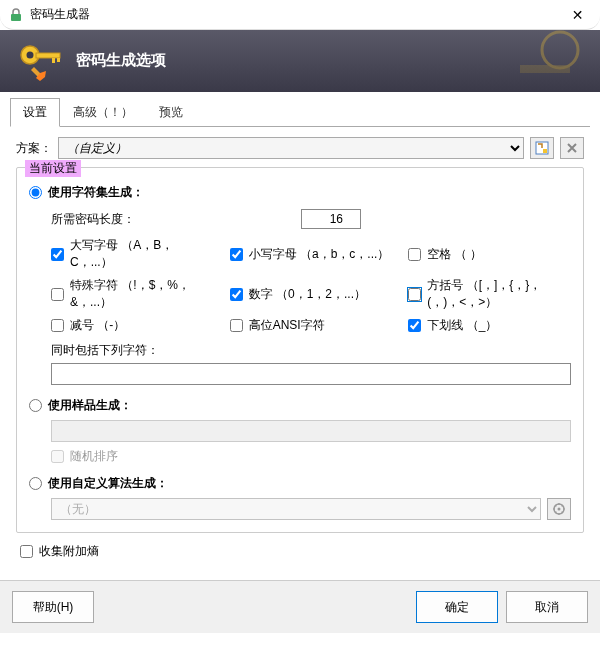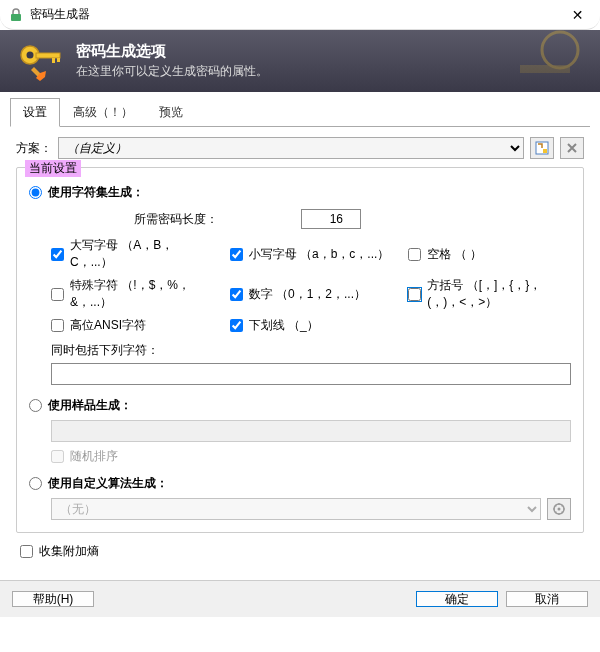--- a/index.html
+++ b/index.html
@@ -22,36 +22,36 @@
 .label { font-size: 12px; color: #000; }
 select.scheme { flex: 1; height: 22px; border: 1px solid #aaa; background: #f5f5f5; font-size: 12px; padding: 0 4px; font-style: italic; }
 .iconbtn { width: 24px; height: 22px; border: 1px solid #aaa; background: #eee; display: flex; align-items: center; justify-content: center; cursor: pointer; }
 .fieldset { border: 1px solid #ccc; border-radius: 2px; padding: 10px 12px 12px; margin-top: 4px; position: relative; }
 .fieldset .legend { position: absolute; top: -8px; left: 8px; background: #f0abfc; padding: 0 4px; font-size: 12px; color: #000; }
 .radio-row { display: flex; align-items: center; margin: 6px 0; gap: 6px; }
 .radio-row input[type=radio] { width: 13px; height: 13px; }
 .radio-row .rlabel { font-size: 12px; font-weight: bold; }
 .subopt { margin-left: 22px; }
 .lenrow { display: flex; align-items: center; margin: 8px 0; }
-.lenrow .ll { flex: 0 0 250px; font-size: 12px; text-align: center; }
+.lenrow .ll { flex: 0 0 250px; font-size: 12px; }
 .lenrow input[type=number] { width: 60px; height: 20px; border: 1px solid #888; text-align: right; padding-right: 2px; font-size: 12px; }
 .checkgrid { display: grid; grid-template-columns: 1fr 1fr 1fr; gap: 6px 16px; margin: 8px 0; }
 .chk { display: flex; align-items: center; gap: 6px; font-size: 12px; }
 .chk input[type=checkbox] { width: 13px; height: 13px; }
 .chk.blue input[type=checkbox] { outline: 1px solid #0078d7; }
 .inclrow { margin: 8px 0 4px; }
 .inclrow .il { font-size: 12px; margin-bottom: 4px; }
 .inclrow input[type=text] { width: 100%; height: 22px; border: 1px solid #888; padding: 0 4px; font-size: 12px; }
 .disabled-input { width: 100%; height: 22px; background: #f0f0f0; border: 1px solid #ccc; }
 .disabled-chk { color: #999; }
 .algrow { display: flex; align-items: center; gap: 6px; margin-top: 6px; }
 .algrow select { flex: 1; height: 22px; border: 1px solid #aaa; background: #f5f5f5; font-size: 12px; padding: 0 4px; color: #888; }
 .collectrow { margin: 10px 4px; display: flex; align-items: center; gap: 6px; font-size: 12px; }
 .footer { border-top: 1px solid #ccc; padding: 10px 12px; display: flex; gap: 8px; background: #f0f0f0; }
-.footer .btn { min-width: 82px; height: 16px; border: 1px solid #aaa; background: #fdfdfd; font-size: 12px; cursor: pointer; display: flex; align-items: center; justify-content: center; }
+.footer .btn { min-width: 82px; height: 32px; border: 1px solid #aaa; background: #fdfdfd; font-size: 12px; cursor: pointer; display: flex; align-items: center; justify-content: center; }
 .footer .btn.primary { border: 1px solid #0078d7; }
 .footer .spacer { flex: 1; }
 </style>
 </head>
 <body>
 
 <div class="titlebar">
   <span class="appicon">
     <svg viewBox="0 0 16 16">
         <rect x="3" y="7" width="10" height="7" fill="#4a6" rx="1"></rect>
@@ -70,21 +70,20 @@
       <rect x="20" y="16" width="24" height="5" fill="#f4c430" stroke="#c09020" stroke-width="1"></rect>
       <rect x="36" y="21" width="3" height="5" fill="#f4c430"></rect>
       <rect x="41" y="21" width="3" height="4" fill="#f4c430"></rect>
       <path d="M18 30 l8 8 l-3 3 l-8 -8 z" fill="#e8a030"></path>
       <circle cx="26" cy="38" r="2" fill="#ff6020"></circle>
       <path d="M24 36 l6 -2 l-1 6 l-5 4 l-4 -3 z" fill="#ff8020"></path>
     </svg>
   </div>
   <div class="text">
     <h1>密码生成选项</h1>
-    <p>在这里你可以定义生成密码的属性。</p>
   </div>
   <div class="deco">
     <svg width="140" height="62" viewBox="0 0 140 62">
         <circle cx="100" cy="20" r="18" fill="none" stroke="#f4c430" stroke-width="3"></circle>
         <rect x="60" y="35" width="50" height="8" fill="#f4c430" opacity="0.5"></rect>
       </svg>
   </div>
 </div>
 
 <div class="tabs">
@@ -147,20 +146,24 @@
         <label class="chk">
             <input type="checkbox" checked="" style="">
             <span>数字 （0，1，2，...）</span>
           </label>
         <label class="chk blue">
             <input type="checkbox" style="">
             <span>方括号 （[，]，{，}，(，)，&lt;，&gt;）</span>
           </label>
         <label class="chk">
             <input type="checkbox" style="">
+            <span>减号 （-）</span>
+          </label>
+        <label class="chk">
+            <input type="checkbox" style="">
             <span>高位ANSI字符</span>
           </label>
         <label class="chk">
             <input type="checkbox" checked="" style="">
             <span>下划线 （_）</span>
           </label>
       </div>
 
       <div class="inclrow">
         <div class="il">同时包括下列字符：</div>

